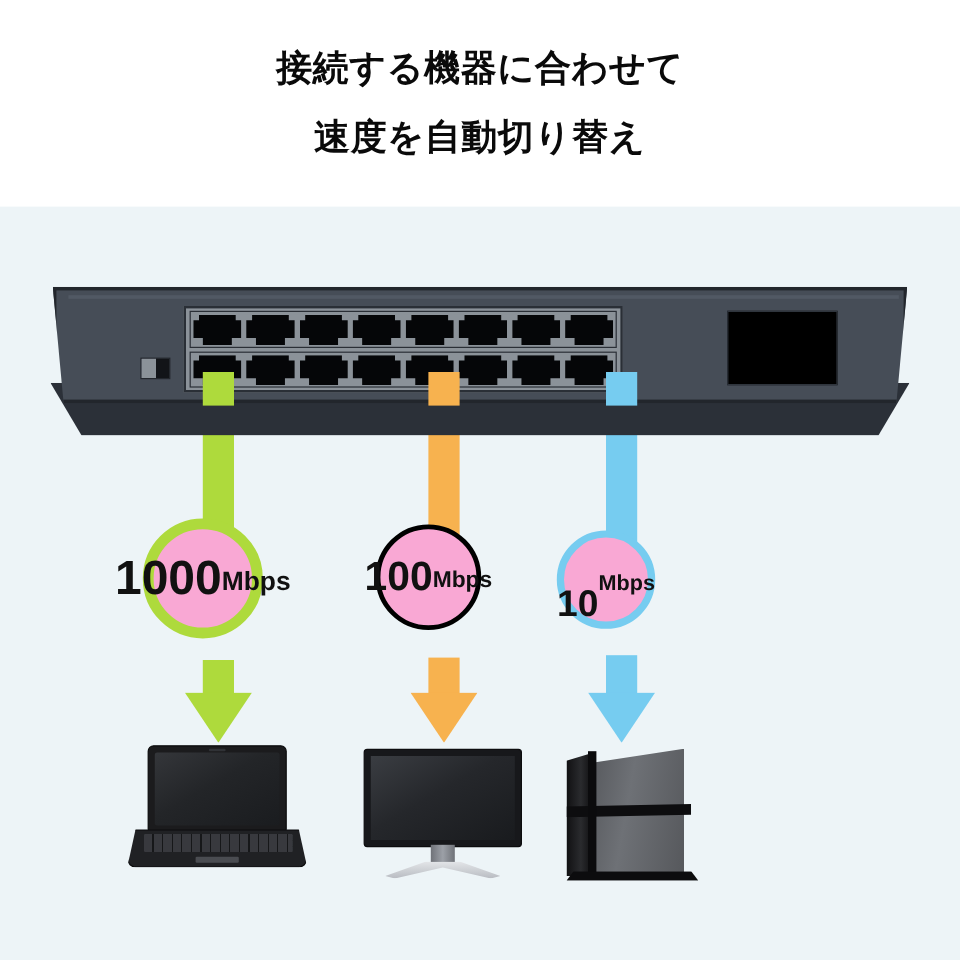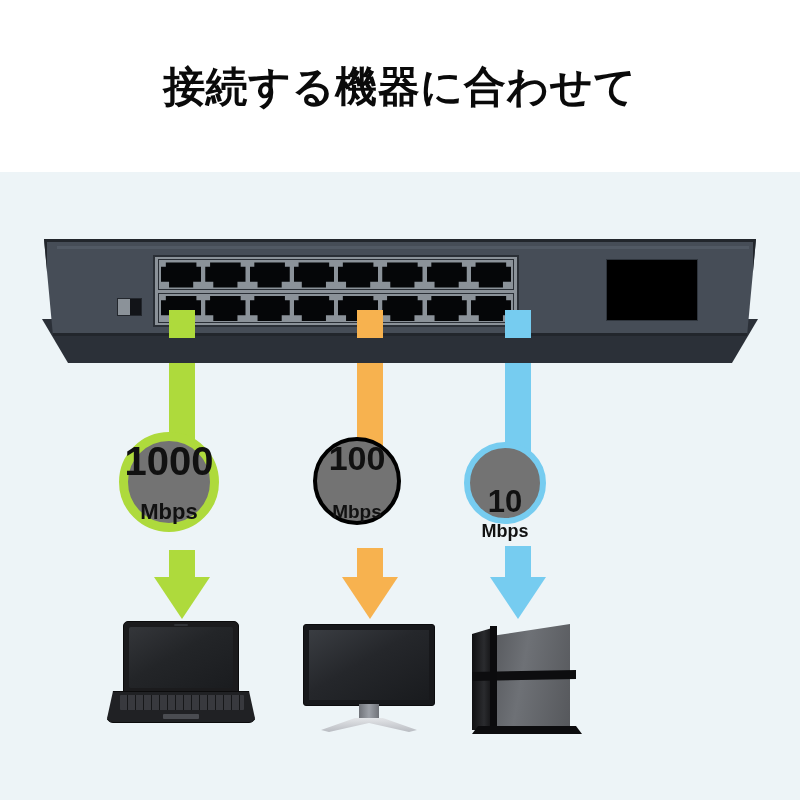--- a/index.html
+++ b/index.html
@@ -30,21 +30,21 @@
     height: 172px;
     background: #ffffff;
     display: flex;
     flex-direction: column;
     align-items: center;
     justify-content: center;
     z-index: 5;
   }
   .headline-line {
     color: #0a0a0a;
-    font-size: 42px;
+    font-size: 30px;
     line-height: 57px;
     font-weight: 700;
     letter-spacing: 0.5px;
     white-space: nowrap;
     font-family: "DejaVu Sans", "Liberation Sans", sans-serif;
   }
 
   
   .panel {
     position: absolute;
@@ -187,26 +187,25 @@
   }
   .arrow-stem {
     position: absolute;
     width: 26px;
   }
 
   
   .badge {
     position: absolute;
     border-radius: 50%;
-    background: #737373;
+    background: #f9a8d4;
     box-sizing: border-box;
     display: flex;
-    flex-direction: column;
     align-items: center;
-    justify-content: space-between;
+    justify-content: center;
     z-index: 3;
   }
   .badge-value {
     color: #111111;
     font-weight: 700;
     line-height: 1;
     font-family: "Liberation Sans", sans-serif;
   }
   .badge-unit {
     color: #111111;
@@ -323,20 +322,21 @@
     clip-path: polygon(6px 0, 104px 0, 110px 8px, 0 8px);
   }
 </style>
 </head>
 <body>
 
 <div id="stage">
 
   <div class="headline">
     <div class="headline-line">接続する機器に合わせて</div>
+    <div class="headline-line">速度を自動切り替え</div>
   </div>
 
   <div class="panel">
 
     <div class="flow">
 
       <div class="cable" style="left:169px; top:140px; height:130px; background:#aeda3c;"></div>
       <div class="arrow-stem" style="left:169px; top:378px; height:32px; background:#aeda3c;"></div>
       <div class="arrow-head" style="left:154px; top:405px;">
         <div style="background:#aeda3c;"></div>

